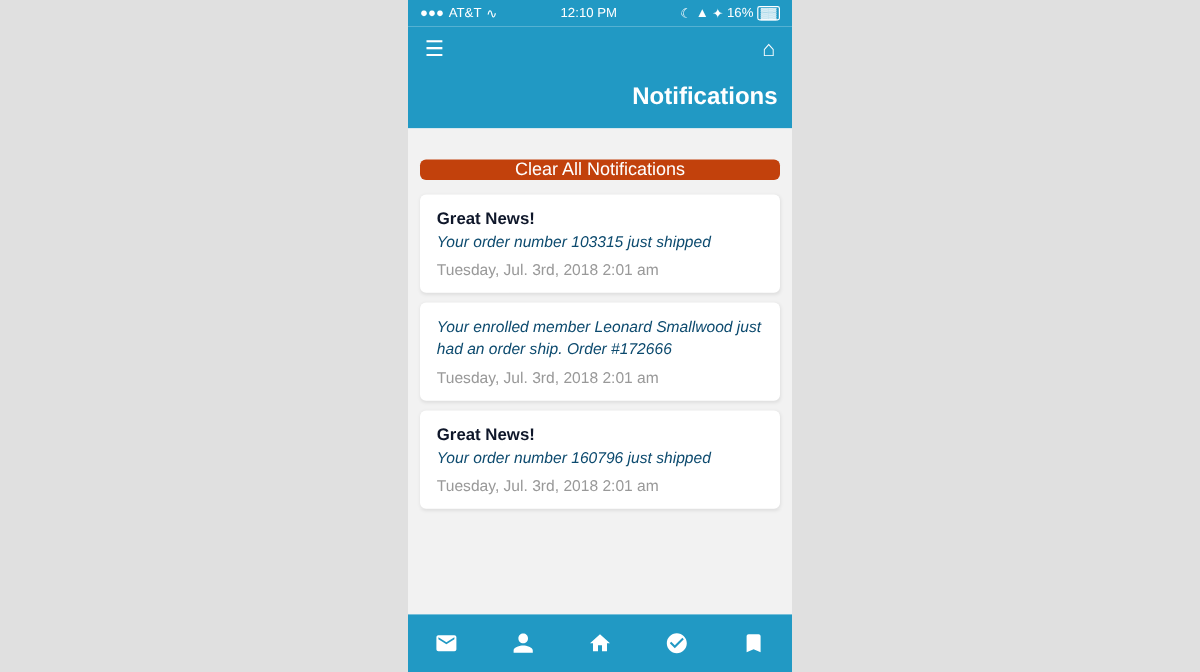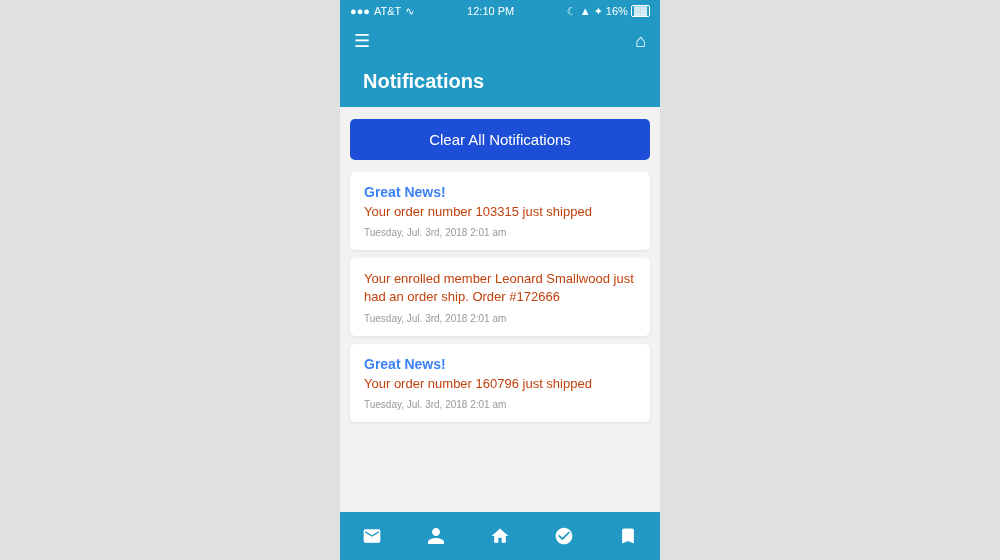--- a/index.html
+++ b/index.html
@@ -54,22 +54,22 @@
     }
     .home-nav-icon {
       color: #fff;
       font-size: 18px;
       cursor: pointer;
     }
 
     
     .page-title-bar {
       background: #2199c4;
-      text-align: left;
-      padding: 10px 23px 14px;
+      text-align: right;
+      padding: 10px 12px 14px;
       flex-shrink: 0;
     }
     .page-title-bar h1 {
       color: #fff;
       font-size: 20px;
       font-weight: 600;
     }
 
     
     .content-area {
@@ -78,52 +78,53 @@
       background: #f2f2f2;
       padding: 12px 10px;
       display: flex;
       flex-direction: column;
       gap: 8px;
     }
 
     
     .clear-all-btn {
       width: 100%;
-      background: #1d4ed8;
+      background: #c2410c;
       color: #fff;
       border: none;
       border-radius: 5px;
-      padding: 12px;
       font-size: 15px;
       font-weight: 500;
       cursor: pointer;
       margin-bottom: 4px;
+      margin-top: 14px;
     }
 
     
     .notification-card {
       background: #fff;
       border-radius: 5px;
       padding: 12px 14px;
       box-shadow: 0 1px 3px rgba(0,0,0,0.08);
     }
     .notification-title {
       font-size: 14px;
       font-weight: 700;
-      color: #3b82f6;
+      color: #0f172a;
       margin-bottom: 3px;
     }
     .notification-body {
       font-size: 13px;
-      color: #c2410c;
+      color: #0c4a6e;
       line-height: 1.4;
       margin-bottom: 6px;
+      font-style: italic;
     }
     .notification-time {
-      font-size: 10px;
+      font-size: 13px;
       color: #999;
     }
 
     
     .tab-bar {
       background: #2199c4;
       display: flex;
       justify-content: space-around;
       align-items: center;
       padding: 8px 0;

